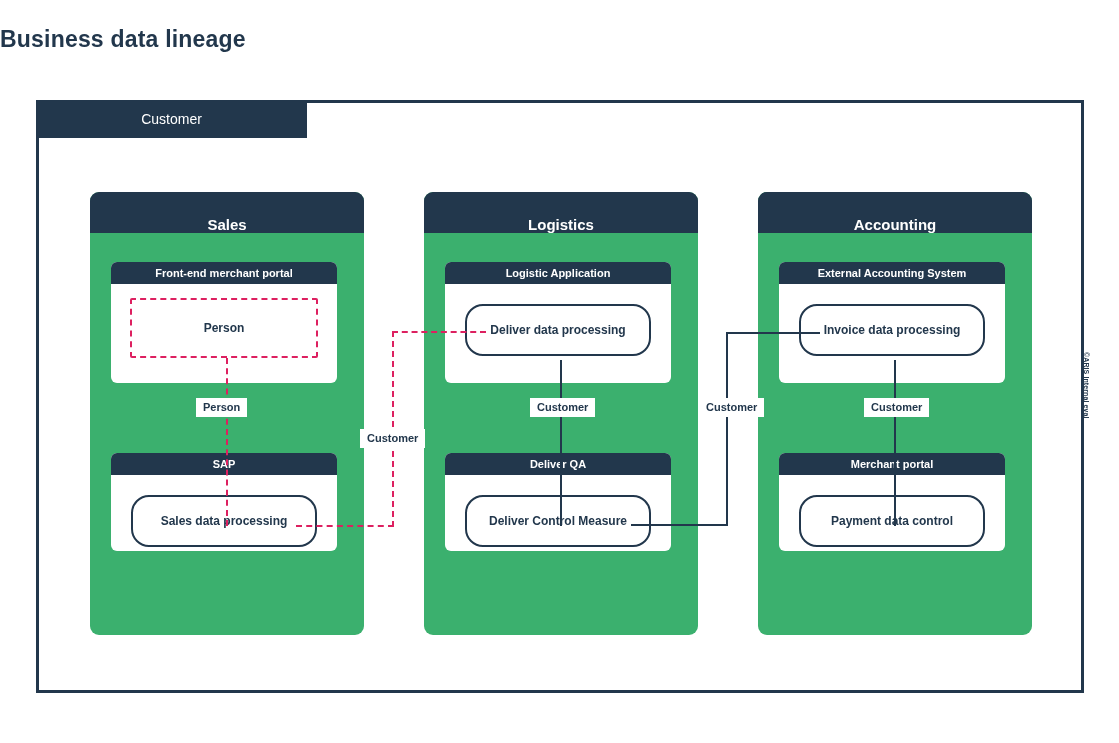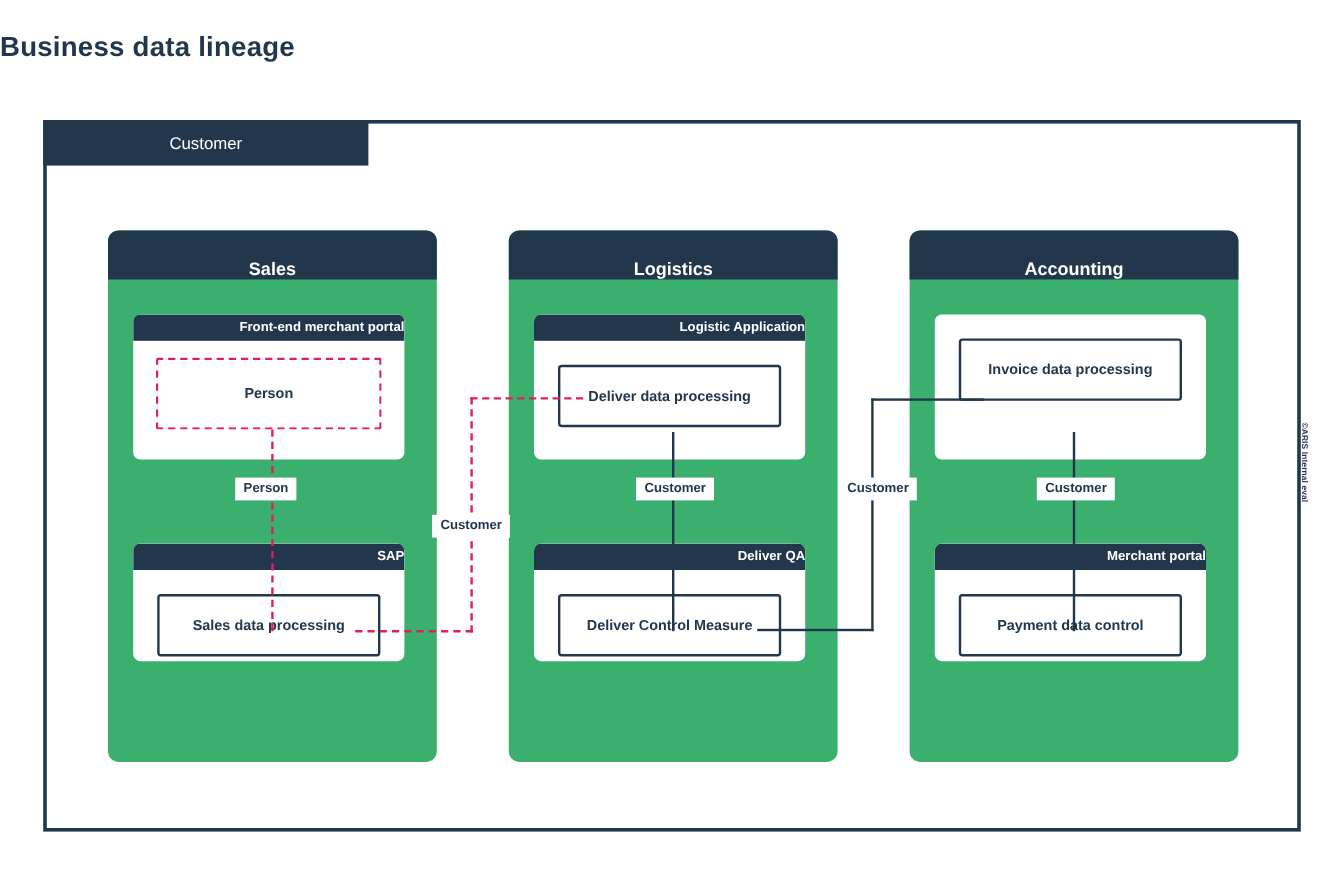--- a/index.html
+++ b/index.html
@@ -101,36 +101,36 @@
   .system.bottom { top: 261px; height: 98px; }
 
   .system-header {
     height: 22px;
     background: #22374c;
     color: #ffffff;
     font-size: 11px;
     font-weight: bold;
     display: flex;
     align-items: center;
-    justify-content: flex-end;
+    justify-content: center;
   }
   .system-body {
     position: relative;
     height: 99px;
   }
 
   
   .node {
     position: absolute;
     left: 20px;
     top: 20px;
     width: 186px;
     height: 52px;
     border: 2px solid #22374c;
-    border-radius: 3px;
+    border-radius: 18px;
     background: #ffffff;
     color: #22374c;
     font-size: 12px;
     font-weight: bold;
     display: flex;
     align-items: center;
     justify-content: center;
     box-sizing: border-box;
     z-index: 3;
   }
@@ -256,20 +256,23 @@
     </div>
   </div>
 </div>
 
 <div class="department" id="dept-accounting">
   <div class="department-header">
     <span>Accounting</span>
   </div>
 
   <div class="system top">
+    <div class="system-header">
+      <span>External Accounting System</span>
+    </div>
     <div class="system-body">
       <div class="node">
         <span>Invoice data processing</span>
       </div>
     </div>
   </div>
 
   <div class="system bottom">
     <div class="system-header">
       <span>Merchant portal</span>

